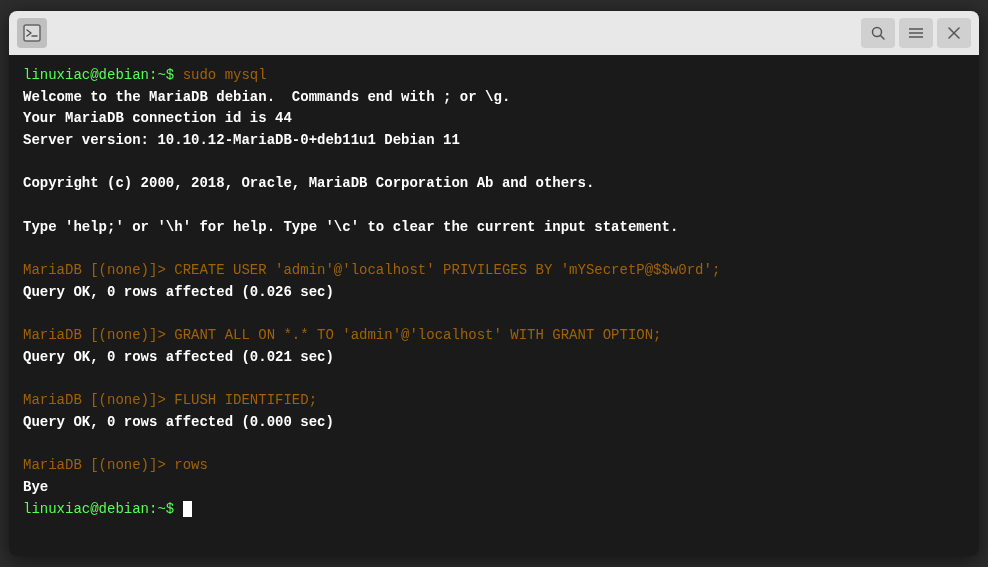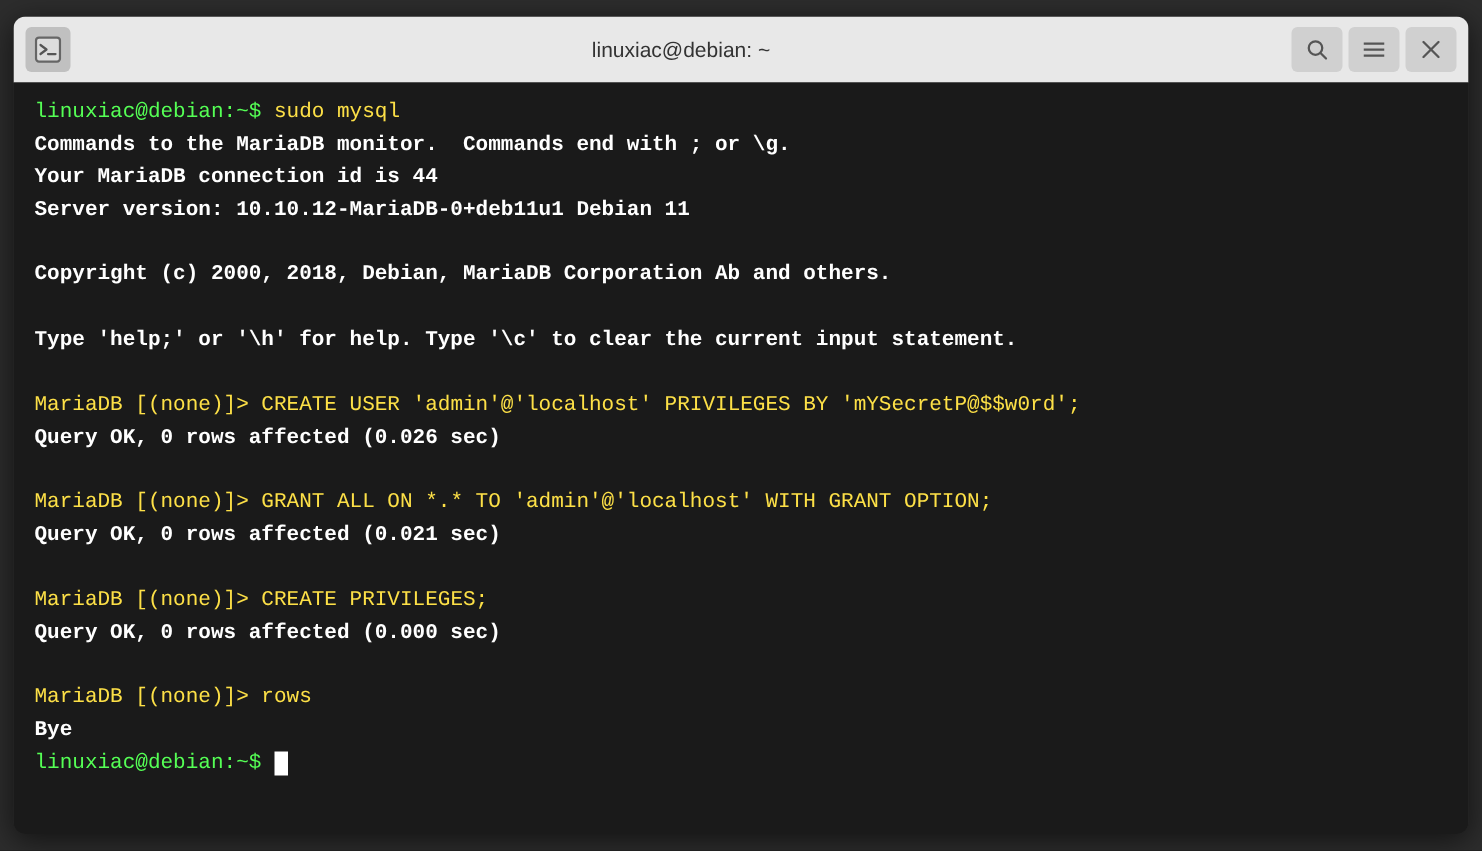--- a/index.html
+++ b/index.html
@@ -101,21 +101,21 @@
       font-family: inherit;
       font-size: inherit;
     }
 
     .prompt-green {
       color: #55ff55;
       margin-top: 12px;
     }
 
     .prompt-white {
-      color: #fde047;
+      color: #a16207;
     }
 
     .output-bold {
       color: #ffffff;
       font-weight: bold;
     }
 
     .cursor {
       display: inline-block;
       width: 9px;
@@ -138,23 +138,20 @@
     <div class="titlebar-left">
       <div class="titlebar-icon">
         <svg width="18" height="18" viewBox="0 0 18 18" fill="none">
           <rect x="1" y="1" width="16" height="16" rx="2" stroke="#666" stroke-width="1.5" fill="#ddd"></rect>
           <polyline points="4,6 8,9 4,12" stroke="#555" stroke-width="1.5" fill="none" stroke-linecap="round" stroke-linejoin="round"></polyline>
           <line x1="9" y1="12" x2="14" y2="12" stroke="#555" stroke-width="1.5" stroke-linecap="round"></line>
         </svg>
       </div>
     </div>
 
-    <div class="titlebar-center">
-      <span class="titlebar-title">linuxiac@debian: ~</span>
-    </div>
 
     <div class="titlebar-controls">
       <button class="titlebar-btn">
         <svg width="14" height="14" viewBox="0 0 14 14" fill="none">
           <circle cx="6" cy="6" r="4.5" stroke="#555" stroke-width="1.5"></circle>
           <line x1="9.5" y1="9.5" x2="13" y2="13" stroke="#555" stroke-width="1.5" stroke-linecap="round"></line>
         </svg>
       </button>
       <button class="titlebar-btn">
         <svg width="14" height="10" viewBox="0 0 14 10" fill="none">
@@ -167,34 +164,34 @@
         <svg width="12" height="12" viewBox="0 0 12 12" fill="none">
           <line x1="1" y1="1" x2="11" y2="11" stroke="#555" stroke-width="1.5" stroke-linecap="round"></line>
           <line x1="11" y1="1" x2="1" y2="11" stroke="#555" stroke-width="1.5" stroke-linecap="round"></line>
         </svg>
       </button>
     </div>
   </div>
 
   <div class="terminal">
     <pre><span class="prompt-green">linuxiac@debian:~$ </span><span class="prompt-white">sudo mysql</span>
-<span class="output-bold">Commands to the MariaDB monitor.  Commands end with ; or \g.</span>
+<span class="output-bold">Welcome to the MariaDB debian.  Commands end with ; or \g.</span>
 <span class="output-bold">Your MariaDB connection id is 44</span>
 <span class="output-bold">Server version: 10.10.12-MariaDB-0+deb11u1 Debian 11</span>
 
-<span class="output-bold">Copyright (c) 2000, 2018, Debian, MariaDB Corporation Ab and others.</span>
+<span class="output-bold">Copyright (c) 2000, 2018, Oracle, MariaDB Corporation Ab and others.</span>
 
 <span class="output-bold">Type 'help;' or '\h' for help. Type '\c' to clear the current input statement.</span>
 
 <span class="prompt-white">MariaDB [(none)]&gt; </span><span class="prompt-white">CREATE USER 'admin'@'localhost' PRIVILEGES BY 'mYSecretP@$$w0rd';</span>
 <span class="output-bold">Query OK, 0 rows affected (0.026 sec)</span>
 
 <span class="prompt-white">MariaDB [(none)]&gt; </span><span class="prompt-white">GRANT ALL ON *.* TO 'admin'@'localhost' WITH GRANT OPTION;</span>
 <span class="output-bold">Query OK, 0 rows affected (0.021 sec)</span>
 
-<span class="prompt-white">MariaDB [(none)]&gt; </span><span class="prompt-white">CREATE PRIVILEGES;</span>
+<span class="prompt-white">MariaDB [(none)]&gt; </span><span class="prompt-white">FLUSH IDENTIFIED;</span>
 <span class="output-bold">Query OK, 0 rows affected (0.000 sec)</span>
 
 <span class="prompt-white">MariaDB [(none)]&gt; </span><span class="prompt-white">rows</span>
 <span class="output-bold">Bye</span>
 <span class="prompt-green">linuxiac@debian:~$ </span><span class="cursor"></span></pre>
   </div>
 </div>
 
 </body></html>

